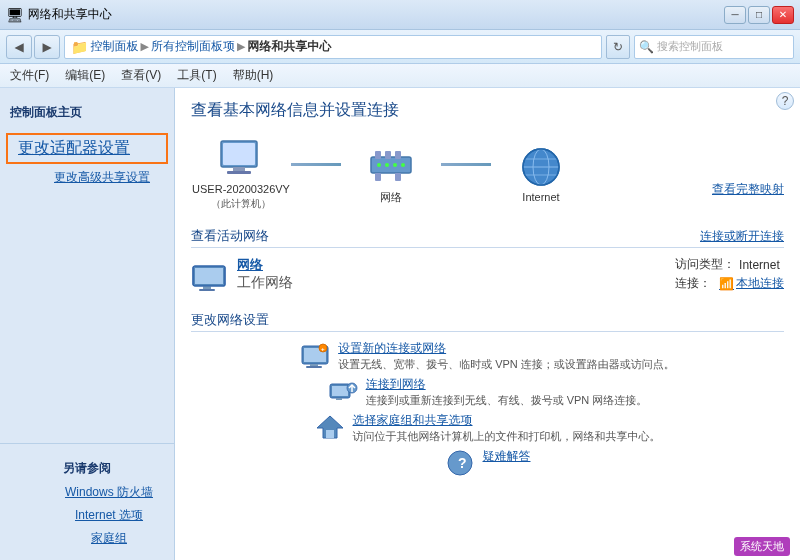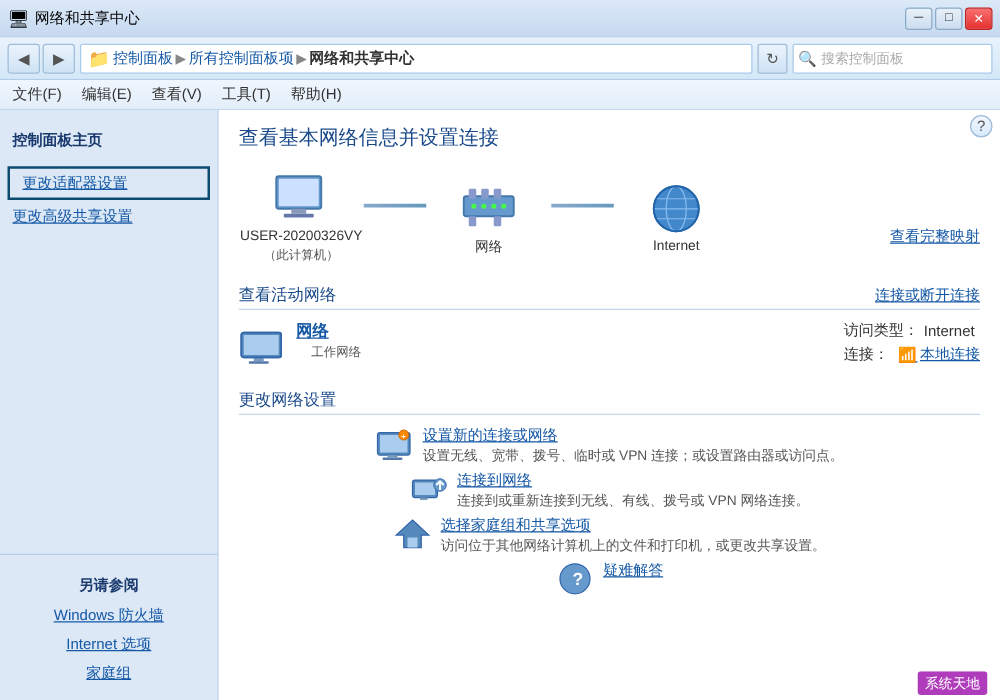--- a/index.html
+++ b/index.html
@@ -170,28 +170,29 @@
       font-weight: bold;
       color: #1a3a6e;
       padding: 6px 10px 4px 10px;
     }
     .sidebar-link {
       padding: 3px 10px;
       color: #1558a6;
       cursor: pointer;
       font-size: 12px;
       text-decoration: underline;
+      margin-left: 44px;
     }
     .sidebar-link-highlighted {
       padding: 3px 10px;
       color: #1558a6;
       cursor: pointer;
-      font-size: 12px;
+      font-size: 16px;
       text-decoration: underline;
-      border: 2px solid #0c4a6e;
+      border: 2px solid #f97316;
       margin: 2px 6px;
       display: inline-block;
       width: calc(100% - 12px);
     }
     .sidebar-also {
       margin-top: auto;
       padding-top: 10px;
       border-top: 1px solid #b8d0e8;
       text-align: center;
     }
@@ -300,23 +301,22 @@
     }
     .network-name-link {
       color: #1558a6;
       text-decoration: underline;
       cursor: pointer;
       font-size: 13px;
       font-weight: bold;
       display: block;
     }
     .network-type-text {
-      font-size: 10px;
+      font-size: 14px;
       color: #555;
-      margin-left: 12px;
     }
     .network-details {
       display: flex;
       gap: 20px;
       align-items: center;
     }
     .detail-row {
       display: flex;
       align-items: center;
       gap: 4px;
@@ -619,21 +619,21 @@
 
       <div class="setting-item">
         <div class="setting-icon">
           <svg width="30" height="30" viewBox="0 0 30 30">
             <polygon points="15,4 28,16 22,16 22,26 8,26 8,16 2,16" fill="#5588bb" stroke="#3366aa" stroke-width="1"></polygon>
             <rect x="11" y="18" width="8" height="8" fill="#aaccee"></rect>
           </svg>
         </div>
         <div class="setting-text">
           <span class="setting-title-link">选择家庭组和共享选项</span>
-          <span class="setting-desc">访问位于其他网络计算机上的文件和打印机，或更改共享设置。</span>
+          <span class="setting-desc">访问位于其他网络计算机上的文件和打印机，网络和共享中心。</span>
         </div>
       </div>
 
       <div class="setting-item">
         <div class="setting-icon">
           <svg width="30" height="30" viewBox="0 0 30 30">
             <circle cx="15" cy="15" r="12" fill="#6699cc" stroke="#3366aa" stroke-width="1"></circle>
             <text x="13" y="20" font-size="14" fill="white" font-weight="bold">?</text>
           </svg>
         </div>

